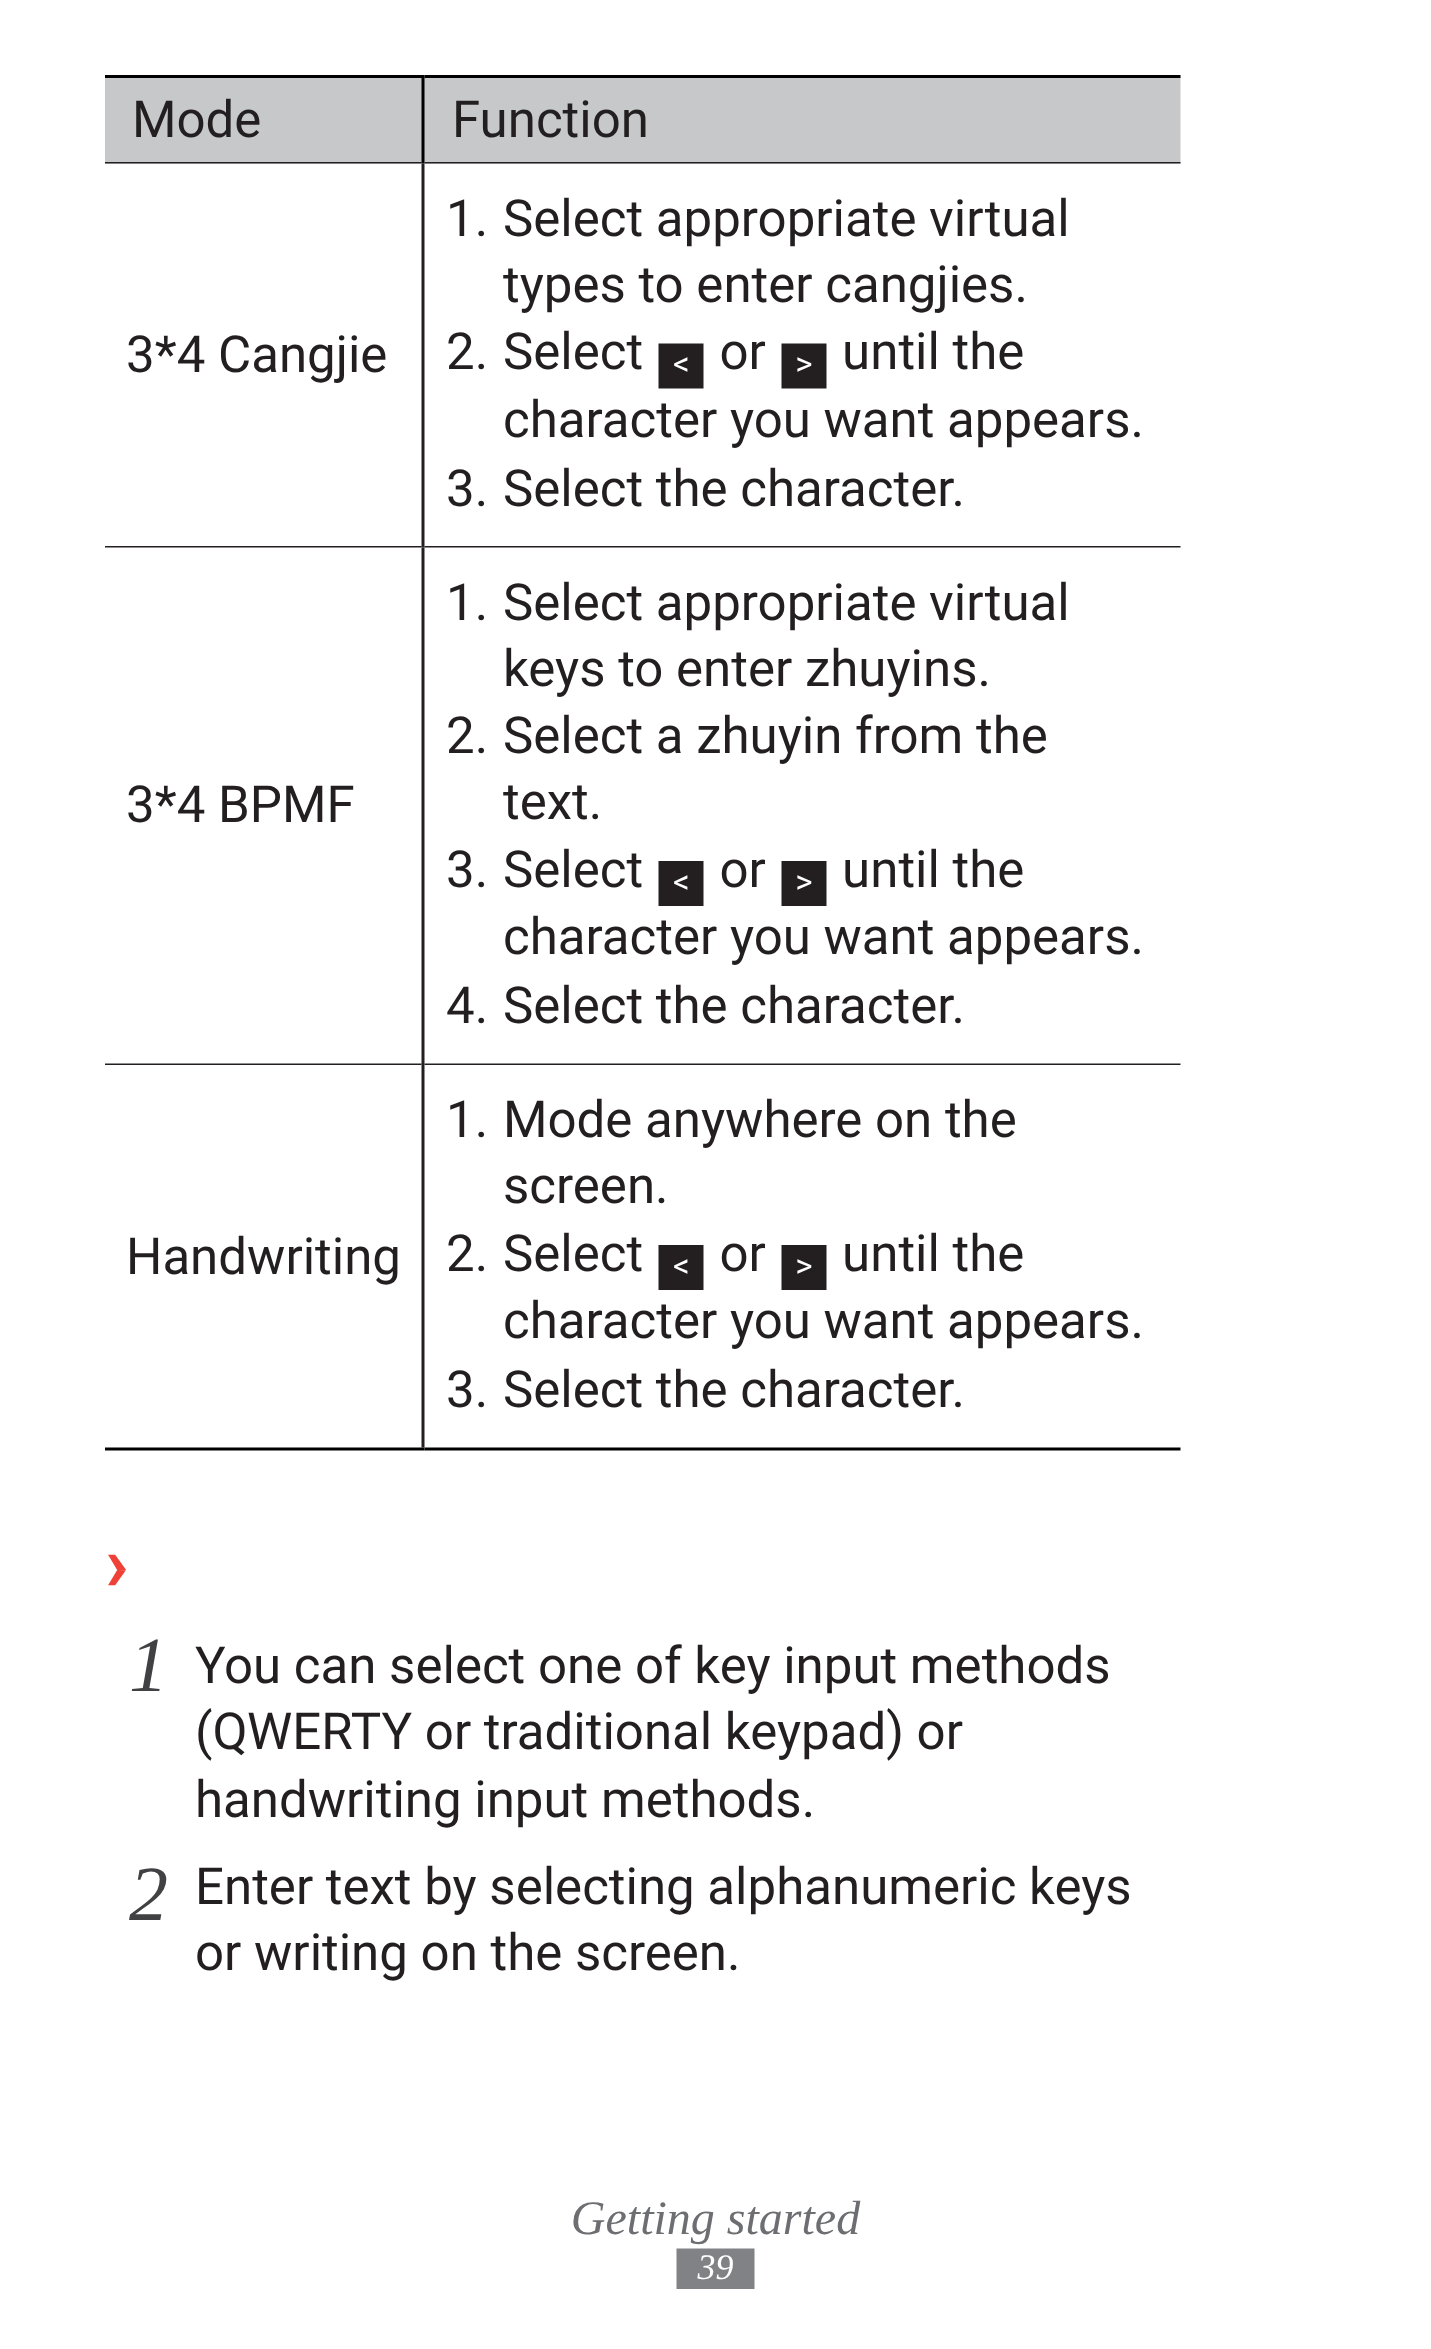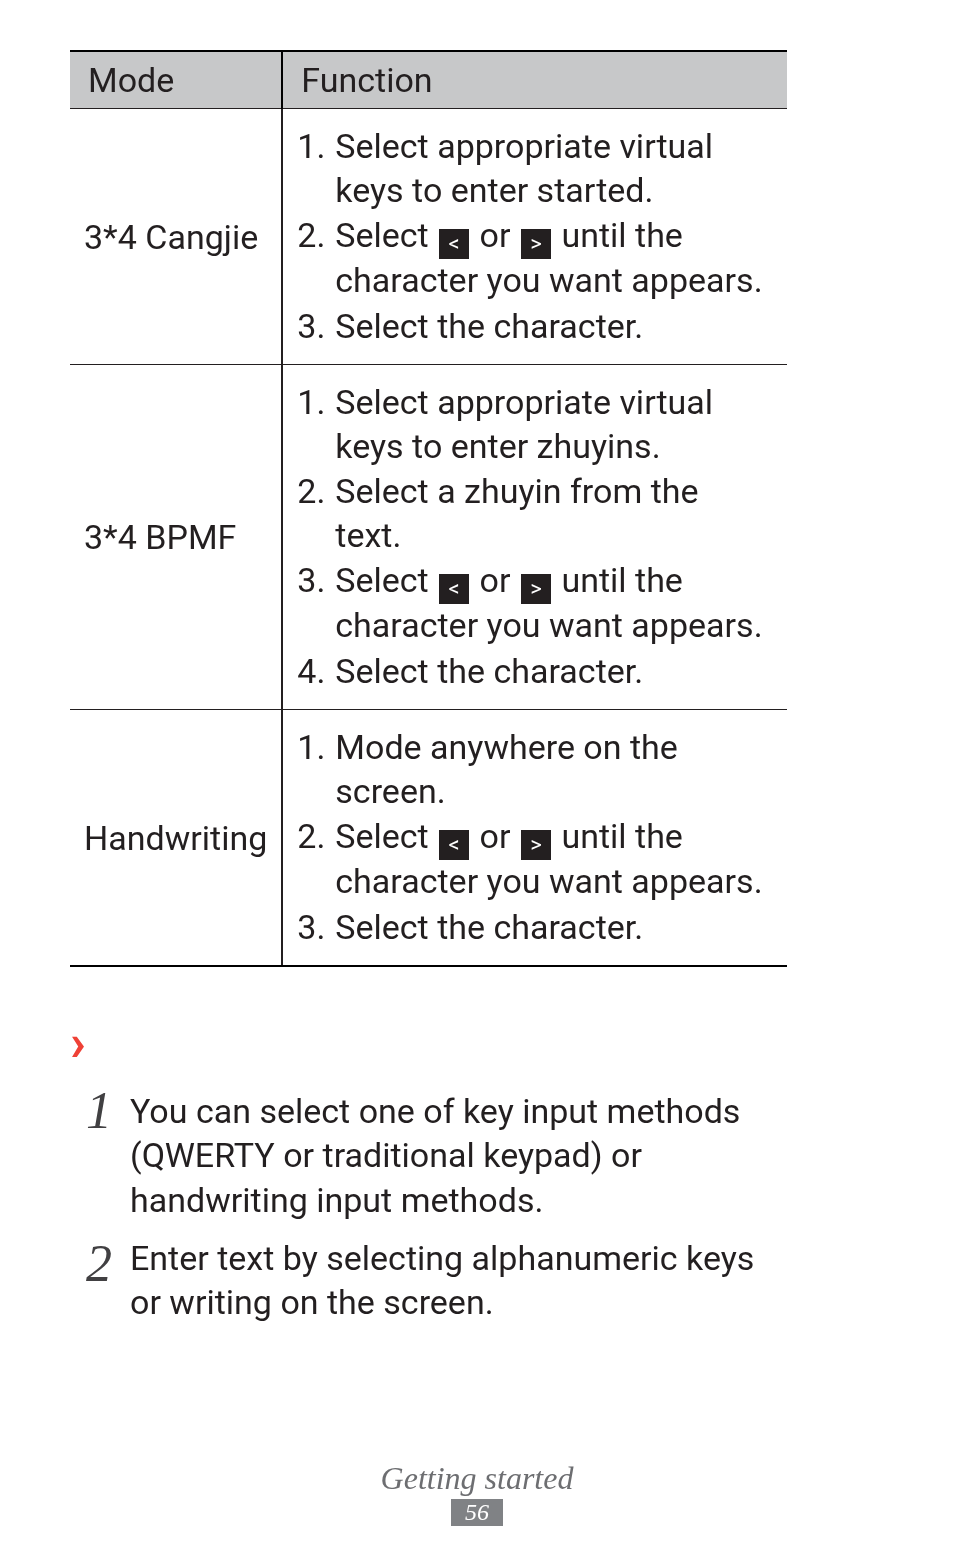--- a/index.html
+++ b/index.html
@@ -51,21 +51,21 @@
         <th class="sep">Function</th>
       </tr>
     </thead>
     <tbody id="modes-body">
         <tr>
           <td>3*4 Cangjie</td>
           <td class="func">
             <ol class="steps">
               <li>
                 <span class="n">1.</span>
-                <span class="t">Select appropriate virtual keys to enter started.</span>
+                <span class="t">Select appropriate virtual types to enter cangjies.</span>
               </li>
               <li>
                 <span class="n">2.</span>
                 <span class="t">Select <span class="icon-sq">&lt;</span> or <span class="icon-sq">&gt;</span> until the character you want appears.</span>
               </li>
               <li>
                 <span class="n">3.</span>
                 <span class="t">Select the character.</span>
               </li>
             </ol>
@@ -131,16 +131,16 @@
           <div class="big-n">2</div>
           <div class="big-t">
             <div>Enter text by selecting alphanumeric keys or writing on the screen.</div>
           </div>
         </div>
       </div>
   </div>
 
   <div class="footer">
     <div class="ft">Getting started</div>
-    <div class="pg">56</div>
+    <div class="pg">39</div>
   </div>
 
 </div>
 
 </body></html>

